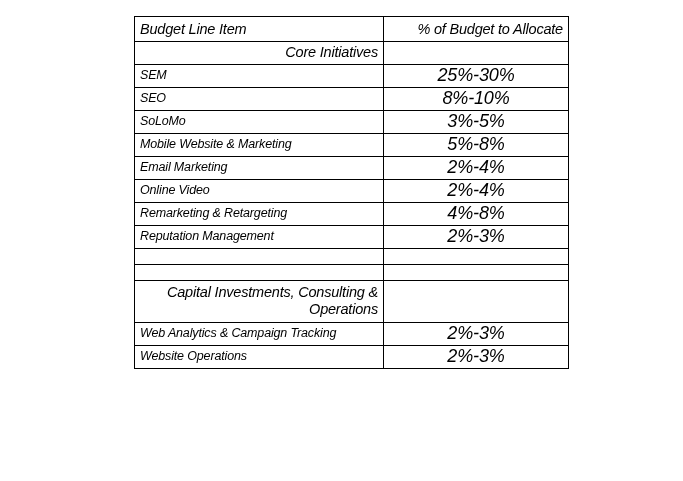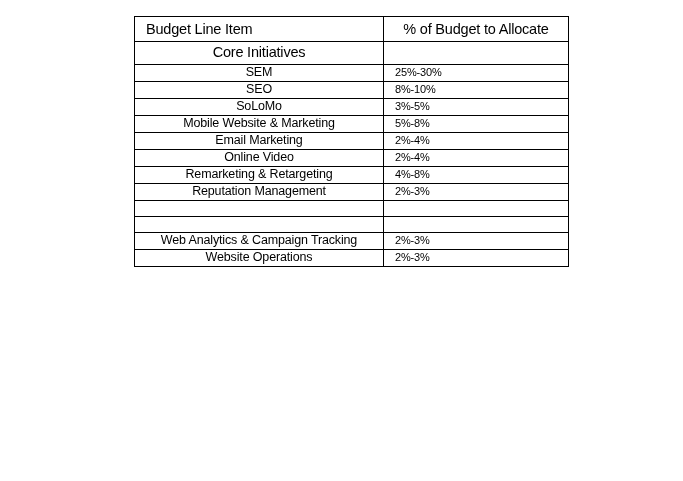--- a/index.html
+++ b/index.html
@@ -32,66 +32,67 @@
     table-layout: fixed;
     background: #ffffff;
   }
 
   #budget-table col.col-item { width: 249px; }
   #budget-table col.col-pct  { width: 185px; }
 
   #budget-table td,
   #budget-table th {
     border: 1px solid #000000;
-    padding: 0 11px;
+    padding: 0 5px;
     vertical-align: middle;
     background: #ffffff;
     font-weight: normal;
+    font-style: italic;
   }
 
   
   tr.header-row th {
     background: #d9d9d9;
     font-weight: bold;
     font-size: 14.5px;
     line-height: 1.15;
     height: 24px;
     text-align: left;
     letter-spacing: -0.2px;
   }
   tr.header-row th.pct-head {
-    text-align: center;
+    text-align: right;
     padding-left: 8px;
   }
 
   
   tr.section-row td.item-cell {
     font-weight: bold;
     font-size: 14.5px;
     line-height: 1.18;
-    text-align: center;
+    text-align: right;
     letter-spacing: -0.2px;
     padding-top: 1px;
     padding-bottom: 1px;
   }
   tr.section-row.single td.item-cell { height: 22px; }
   tr.section-row.tall td.item-cell { height: 41px; }
 
   
   tr.data-row td.item-cell {
-    text-align: center;
+    text-align: left;
     font-size: 12.5px;
     line-height: 1.22;
     height: 16px;
     letter-spacing: -0.15px;
     padding-right: 6px;
   }
   tr.data-row td.pct-cell {
-    text-align: left;
-    font-size: 11px;
+    text-align: center;
+    font-size: 18px;
     line-height: 1.22;
     letter-spacing: -0.15px;
   }
   tr.data-row.two-line td.item-cell {
     height: 32px;
   }
   tr.data-row.two-line td.pct-cell {
     vertical-align: top;
     padding-top: 1px;
   }
@@ -156,20 +157,24 @@
           <td class="pct-cell">2%-3%</td>
         </tr>
         <tr class="spacer-row">
           <td class="item-cell"></td>
           <td class="pct-cell"></td>
         </tr>
         <tr class="spacer-row">
           <td class="item-cell"></td>
           <td class="pct-cell"></td>
         </tr>
+        <tr class="section-row tall">
+          <td class="item-cell">Capital Investments, Consulting &amp; Operations</td>
+          <td class="pct-cell"></td>
+        </tr>
         <tr class="data-row">
           <td class="item-cell">Web Analytics &amp; Campaign Tracking</td>
           <td class="pct-cell">2%-3%</td>
         </tr>
         <tr class="data-row">
           <td class="item-cell">Website Operations</td>
           <td class="pct-cell">2%-3%</td>
         </tr>
       </tbody>
   </table>

